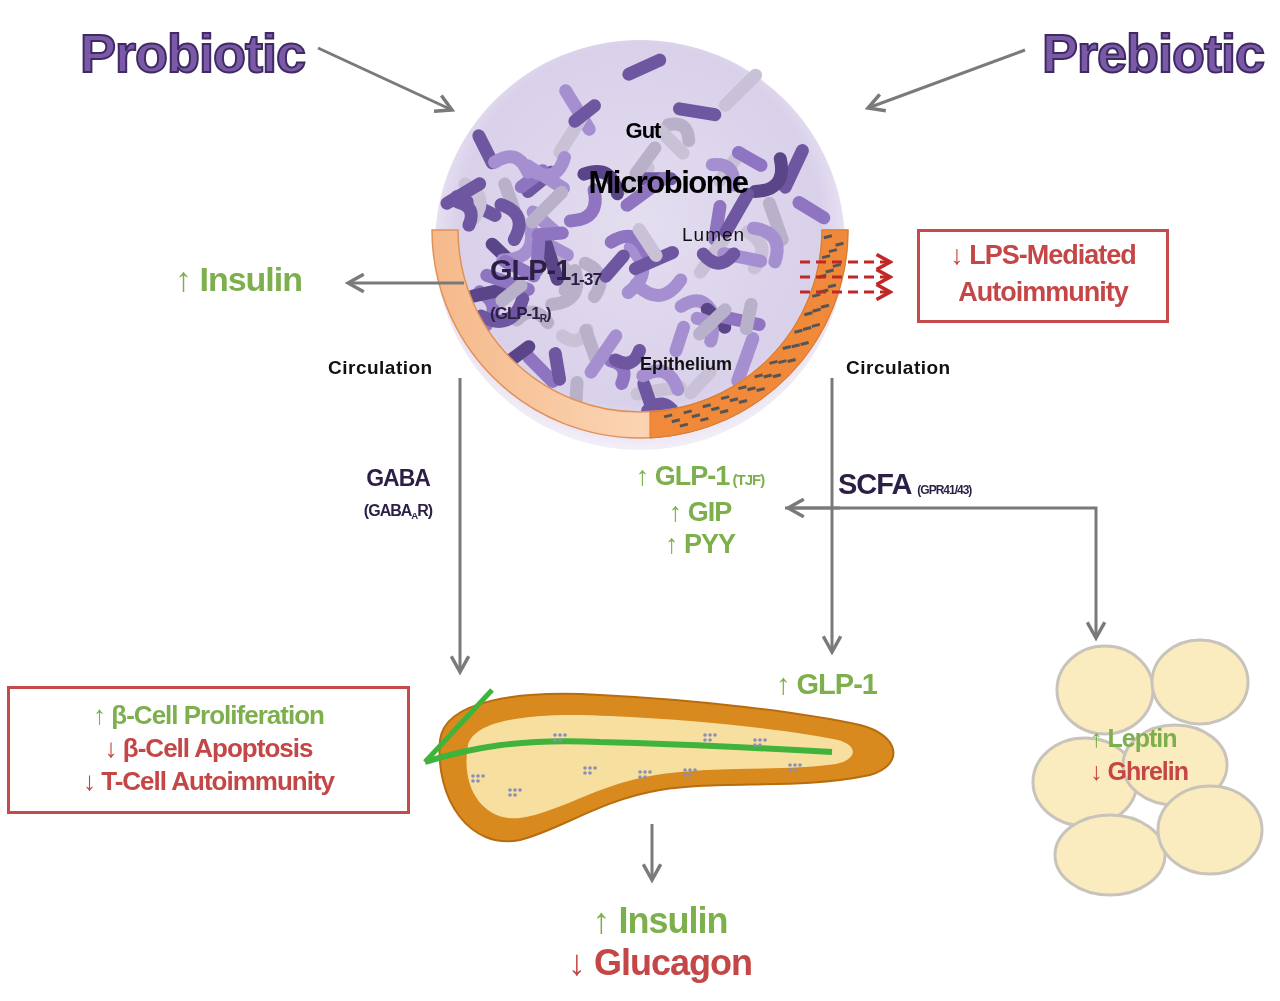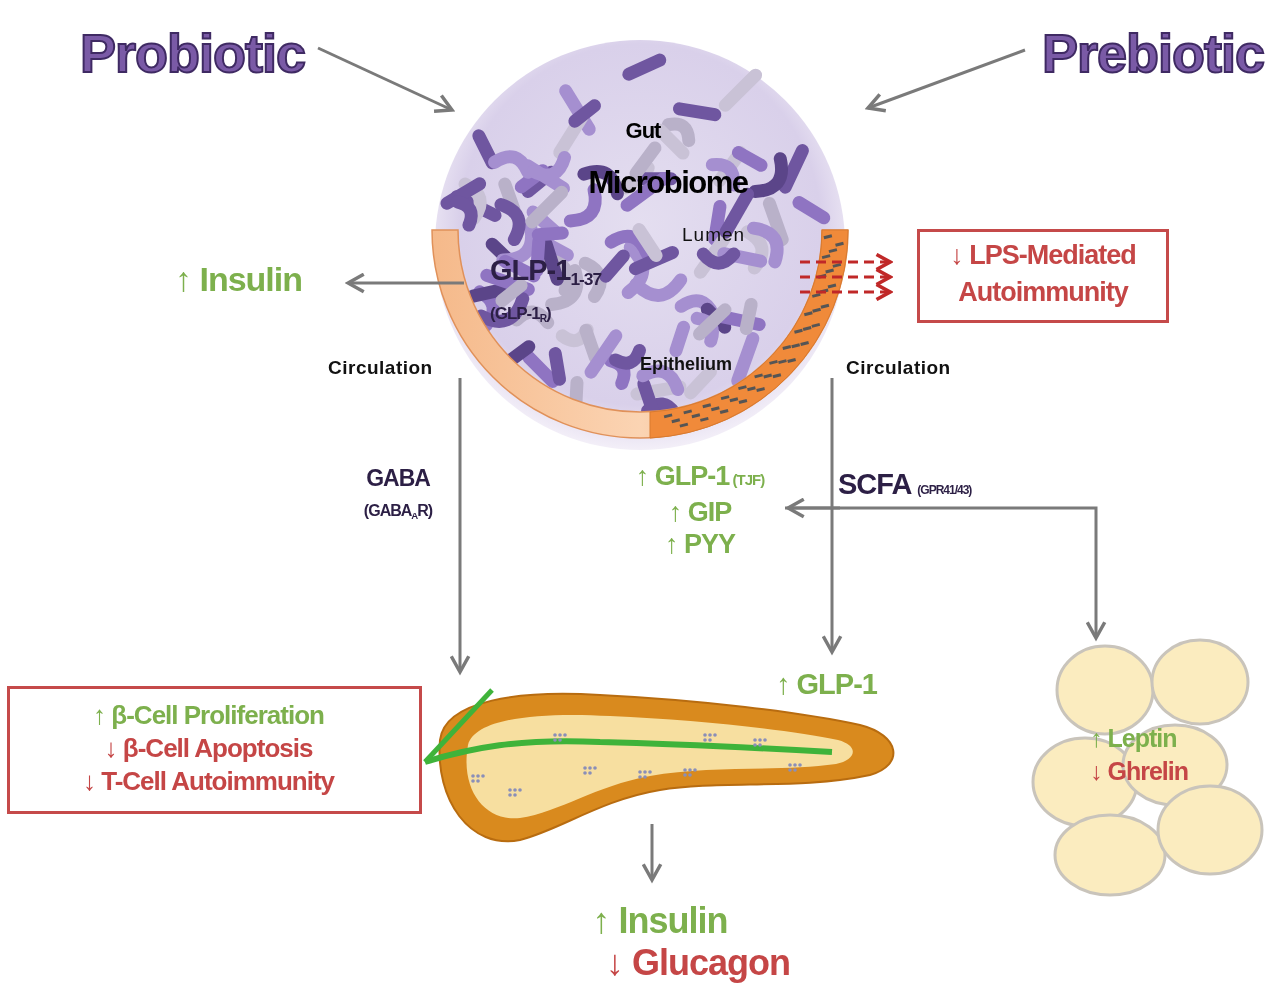--- a/index.html
+++ b/index.html
@@ -299,29 +299,29 @@
     <div class="lbl" style="position: relative; font-size: 27px; letter-spacing: -1px; line-height: 32px; color: rgb(125, 176, 77); text-align: center;"><span style="font-weight: normal;">↑ </span><span>GLP-1</span><span style="font-size: 15px;"> (TJF)</span></div>
     <div class="lbl" style="position: relative; font-size: 27px; letter-spacing: -1px; line-height: 32px; color: rgb(125, 176, 77); text-align: center;"><span style="font-weight: normal;">↑ </span><span>GIP</span></div>
     <div class="lbl" style="position: relative; font-size: 27px; letter-spacing: -1px; line-height: 32px; color: rgb(125, 176, 77); text-align: center;"><span style="font-weight: normal;">↑ </span><span>PYY</span></div>
   </div>
 
 <div class="lbl green" style="left:776px; top:668px; font-size:29px; letter-spacing:-1px;">
   <span style="font-weight:normal;">↑</span>
   <span>GLP-1</span>
 </div>
 
-<div class="box" style="left:7px; top:686px; width:397px; height:122px;padding-left:12px;">
+<div class="box" style="left:7px; top:686px; width:397px; height:122px;">
   <div id="betaList" style="position:absolute; left:0; top:10px; width:397px;">
       <div class="lbl" style="position: relative; font-size: 26px; letter-spacing: -1px; line-height: 33px; color: rgb(125, 176, 77); text-align: center;"><span style="font-weight: normal;">↑ </span><span>β-Cell Proliferation</span></div>
       <div class="lbl" style="position: relative; font-size: 26px; letter-spacing: -1px; line-height: 33px; color: rgb(197, 70, 70); text-align: center;"><span style="font-weight: normal;">↓ </span><span>β-Cell Apoptosis</span></div>
       <div class="lbl" style="position: relative; font-size: 26px; letter-spacing: -1px; line-height: 33px; color: rgb(197, 70, 70); text-align: center;"><span style="font-weight: normal;">↓ </span><span>T-Cell Autoimmunity</span></div>
     </div>
 </div>
 
 <div id="adiposeText" style="position:absolute; left:1090px; top:722px;">
     <div class="lbl" style="position: relative; font-size: 25px; letter-spacing: -1px; line-height: 33px; color: rgb(125, 176, 77);"><span style="font-weight: normal;">↑ </span><span>Leptin</span></div>
     <div class="lbl" style="position: relative; font-size: 25px; letter-spacing: -1px; line-height: 33px; color: rgb(197, 70, 70);"><span style="font-weight: normal;">↓ </span><span>Ghrelin</span></div>
   </div>
 
 <div id="pancOut" style="position:absolute; left:530px; top:900px; width:260px;">
     <div class="lbl" style="position: relative; font-size: 36px; letter-spacing: -1px; line-height: 42px; color: rgb(125, 176, 77); text-align: center;"><span style="font-weight: normal;">↑ </span><span>Insulin</span></div>
-    <div class="lbl" style="position: relative; font-size: 36px; letter-spacing: -1px; line-height: 42px; color: rgb(197, 70, 70); text-align: right;"><span style="font-weight: normal;">↓ </span><span>Glucagon</span></div>
+    <div class="lbl" style="position: relative; font-size: 36px; letter-spacing: -1px; line-height: 42px; color: rgb(197, 70, 70); text-align: center;"><span style="font-weight: normal;">↓ </span><span>Glucagon</span></div>
   </div>
 
 </body></html>

